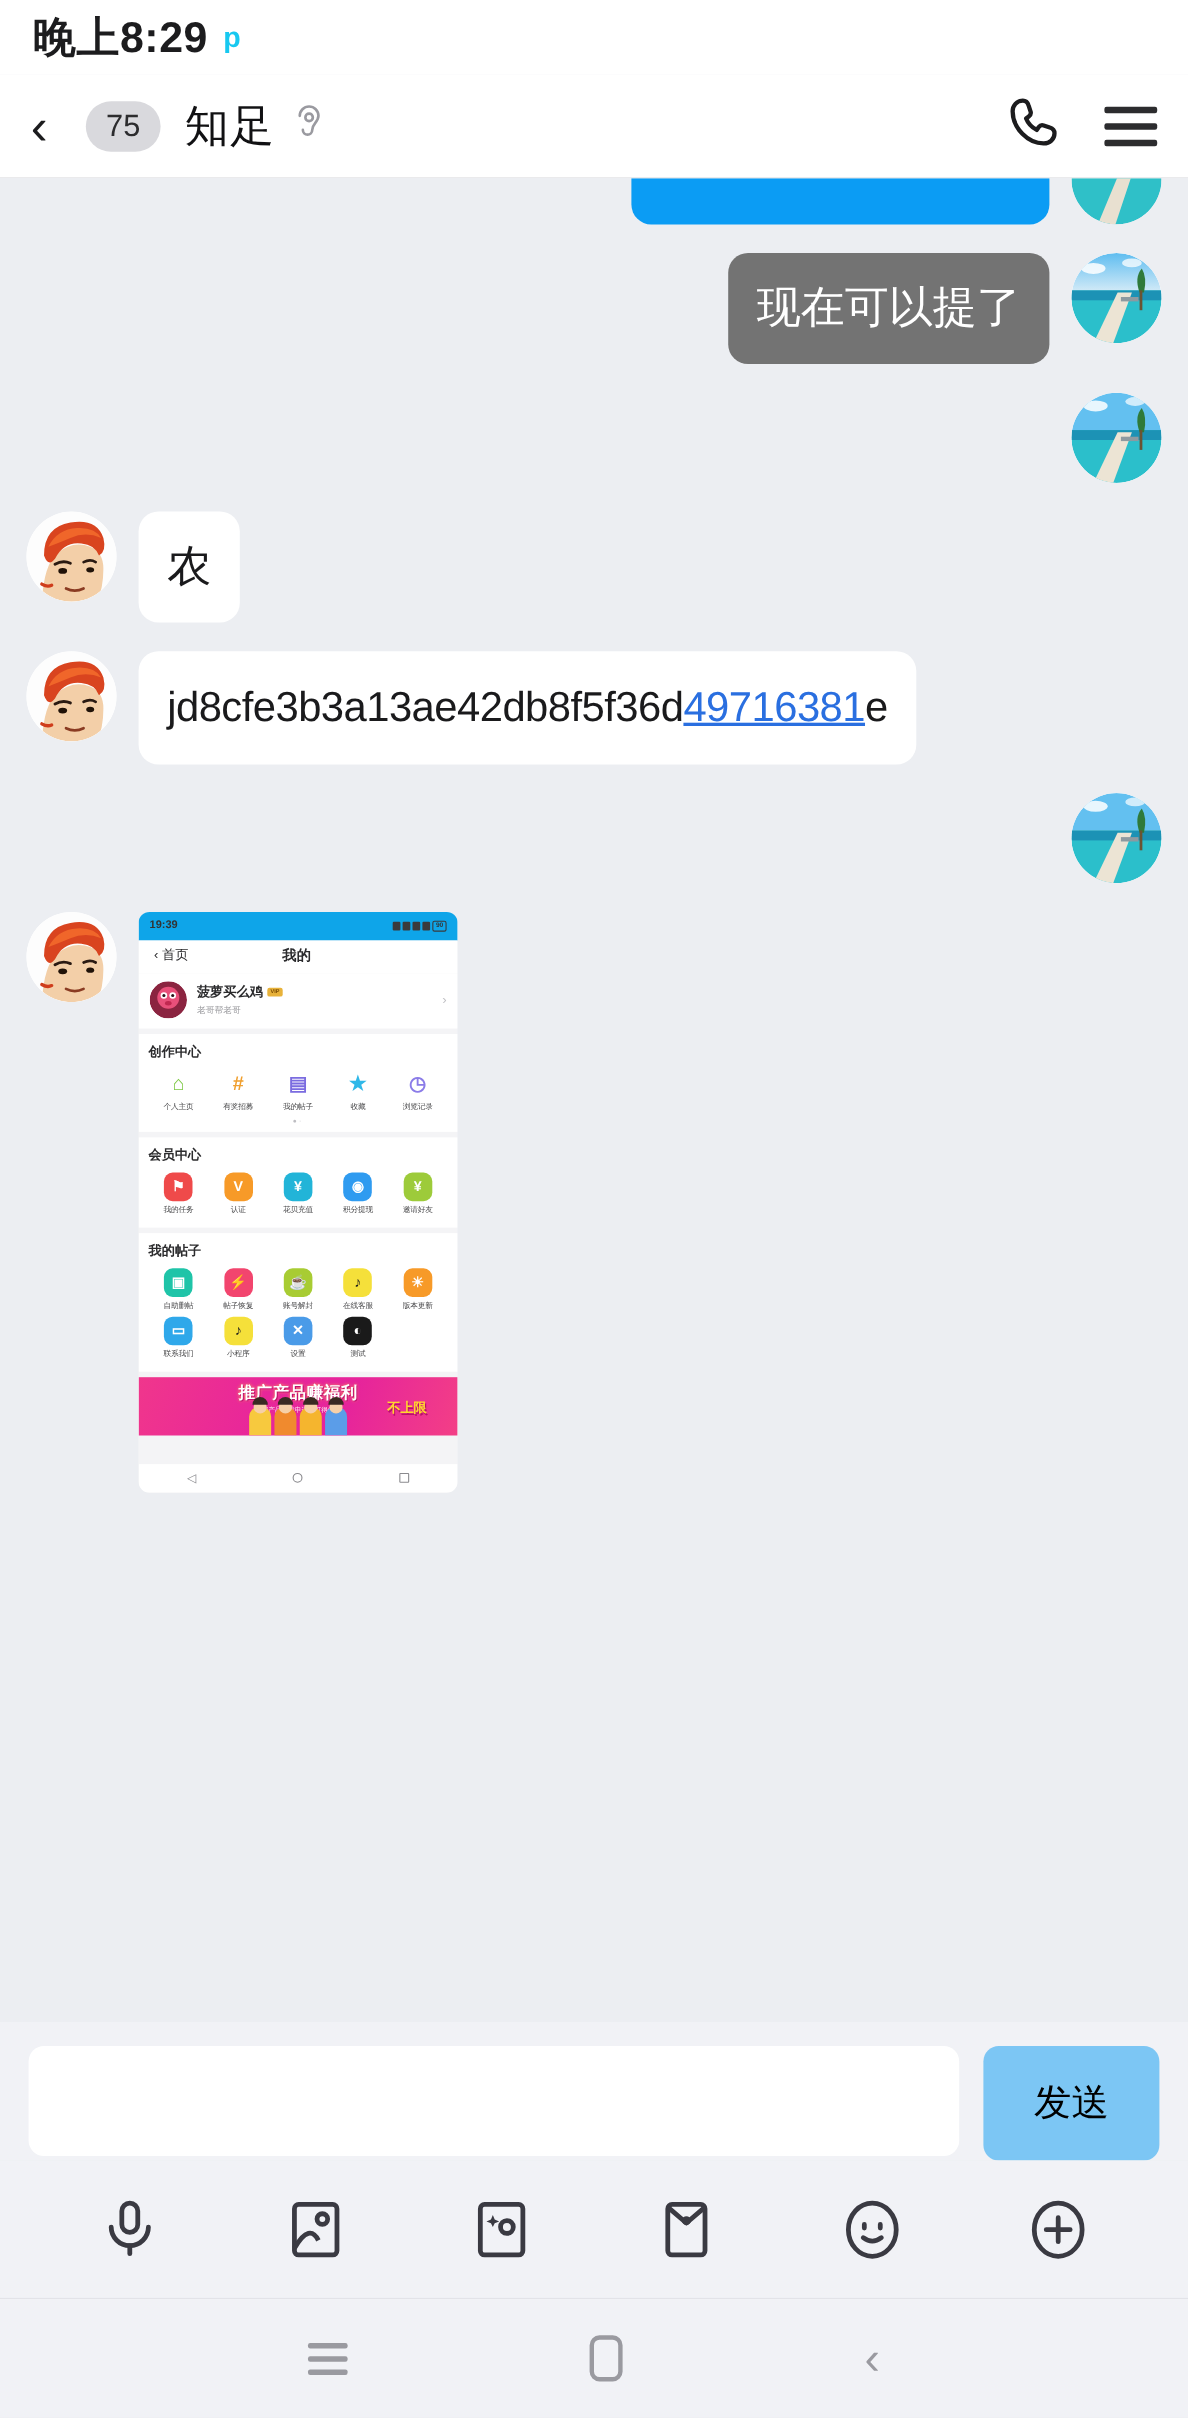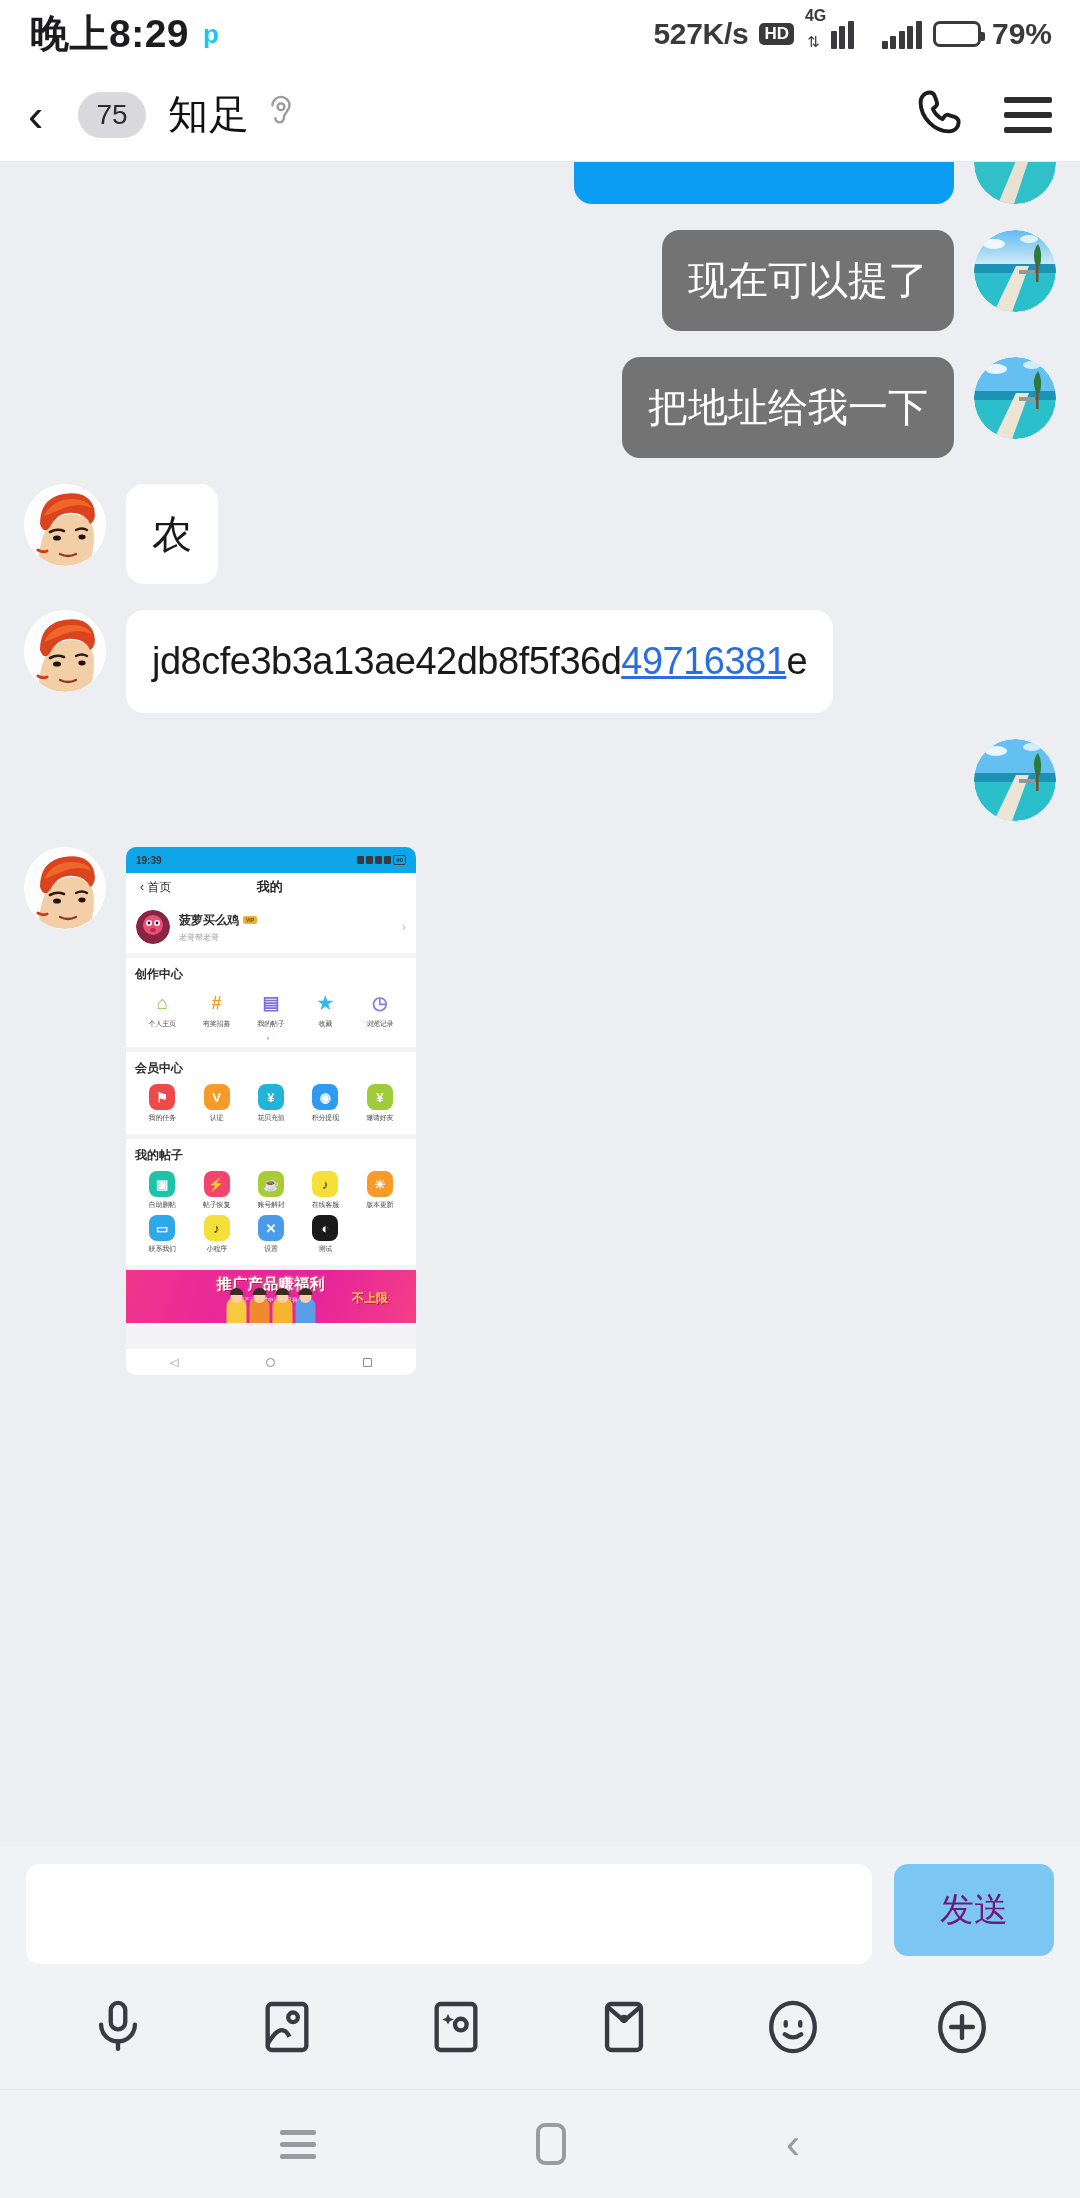--- a/index.html
+++ b/index.html
@@ -153,22 +153,22 @@
   .composer {
     flex: 0 0 auto; background: #f1f2f6; padding: 22px 26px 0;
     display: flex; align-items: flex-start; gap: 22px;
   }
   .comp-input {
     flex: 1; height: 100px; background: #ffffff; border-radius: 14px; border: none;
     font-size: 34px; padding: 0 22px; color: #1a1a1c; outline: none;
     font-family: "Liberation Sans", sans-serif;
   }
   .send-btn {
-    width: 160px; height: 92px; background: #7cc6f4; border-radius: 14px; border: none;
-    color: #701a75; font-size: 34px; cursor: pointer; font-family: "Liberation Sans", sans-serif;
+    width: 160px; height: 104px; background: #7cc6f4; border-radius: 14px; border: none;
+    color: #000000; font-size: 34px; cursor: pointer; font-family: "Liberation Sans", sans-serif;
   }
   .toolbar {
     flex: 0 0 auto; background: #f1f2f6; height: 126px;
     display: flex; align-items: center; justify-content: space-around;
     padding: 0 34px; border-bottom: 1px solid #e2e3e8;
   }
   .tool { width: 70px; height: 70px; display: flex; align-items: center; justify-content: center; cursor: pointer; }
 
   
   .sysnav {
@@ -182,44 +182,20 @@
 </style>
 </head>
 <body>
 
 <div id="app">
 
   <div class="statusbar">
     <div class="sb-left">
       <span class="sb-time">晚上8:29</span>
       <span class="sb-pico">p</span>
-    </div>
-    <div class="sb-right">
-      <span class="sb-net">527K/s</span>
-      <span class="hd-badge">HD</span>
-      <span class="sig sig-4g">
-        <span class="gtag">4G</span>
-        <span class="arrows">⇅</span>
-        <i></i>
-          <i></i>
-          <i></i>
-          <i></i>
-          <i></i>
-      </span>
-      <span class="sig">
-        <i></i>
-          <i></i>
-          <i></i>
-          <i></i>
-          <i></i>
-      </span>
-      <span class="batt">
-        <span class="batt-fill" id="battfill" style="width: 79%;"></span>
-      </span>
-      <span class="sb-pct">79%</span>
     </div>
   </div>
 
   <div class="header">
     <span class="hd-back">‹</span>
     <span class="hd-count">75</span>
     <span class="hd-title">知足</span>
     <span class="hd-ear">
       <svg width="34" height="40" viewBox="0 0 24 28" fill="none" stroke="#9a9aa0" stroke-width="1.7">
         <path d="M6 10a6 6 0 1 1 12 0c0 4-4 5-4 9a3 3 0 0 1-6 0" stroke-linecap="round"></path>
@@ -285,21 +261,20 @@
             <path d="M20 82 L42 36 L55 36 L38 82 Z" fill="#ece4d4"></path>
             <path d="M62 36 q-5 -14 2 -22 q5 8 2 22 z" fill="#2f7a3a"></path>
             <rect x="62" y="34" width="2.5" height="18" fill="#6b5332"></rect>
             <rect x="45" y="40" width="16" height="4" fill="#8d9aa0"></rect>
           </g>
         </svg>
       </div>
     </div>
 
     <div class="row me">
-      <div class="bubble me">把地址给我一下</div>
       <div class="avatar av-right">
         <svg viewBox="0 0 82 82">
           <defs>
               <clipPath id="c2">
                 <circle cx="41" cy="41" r="41"></circle>
               </clipPath>
             </defs>
           <g clip-path="url(#c2)">
             <rect width="82" height="34" fill="#63c0f0"></rect>
             <ellipse cx="22" cy="12" rx="11" ry="5" fill="#fff" opacity=".85"></ellipse>

